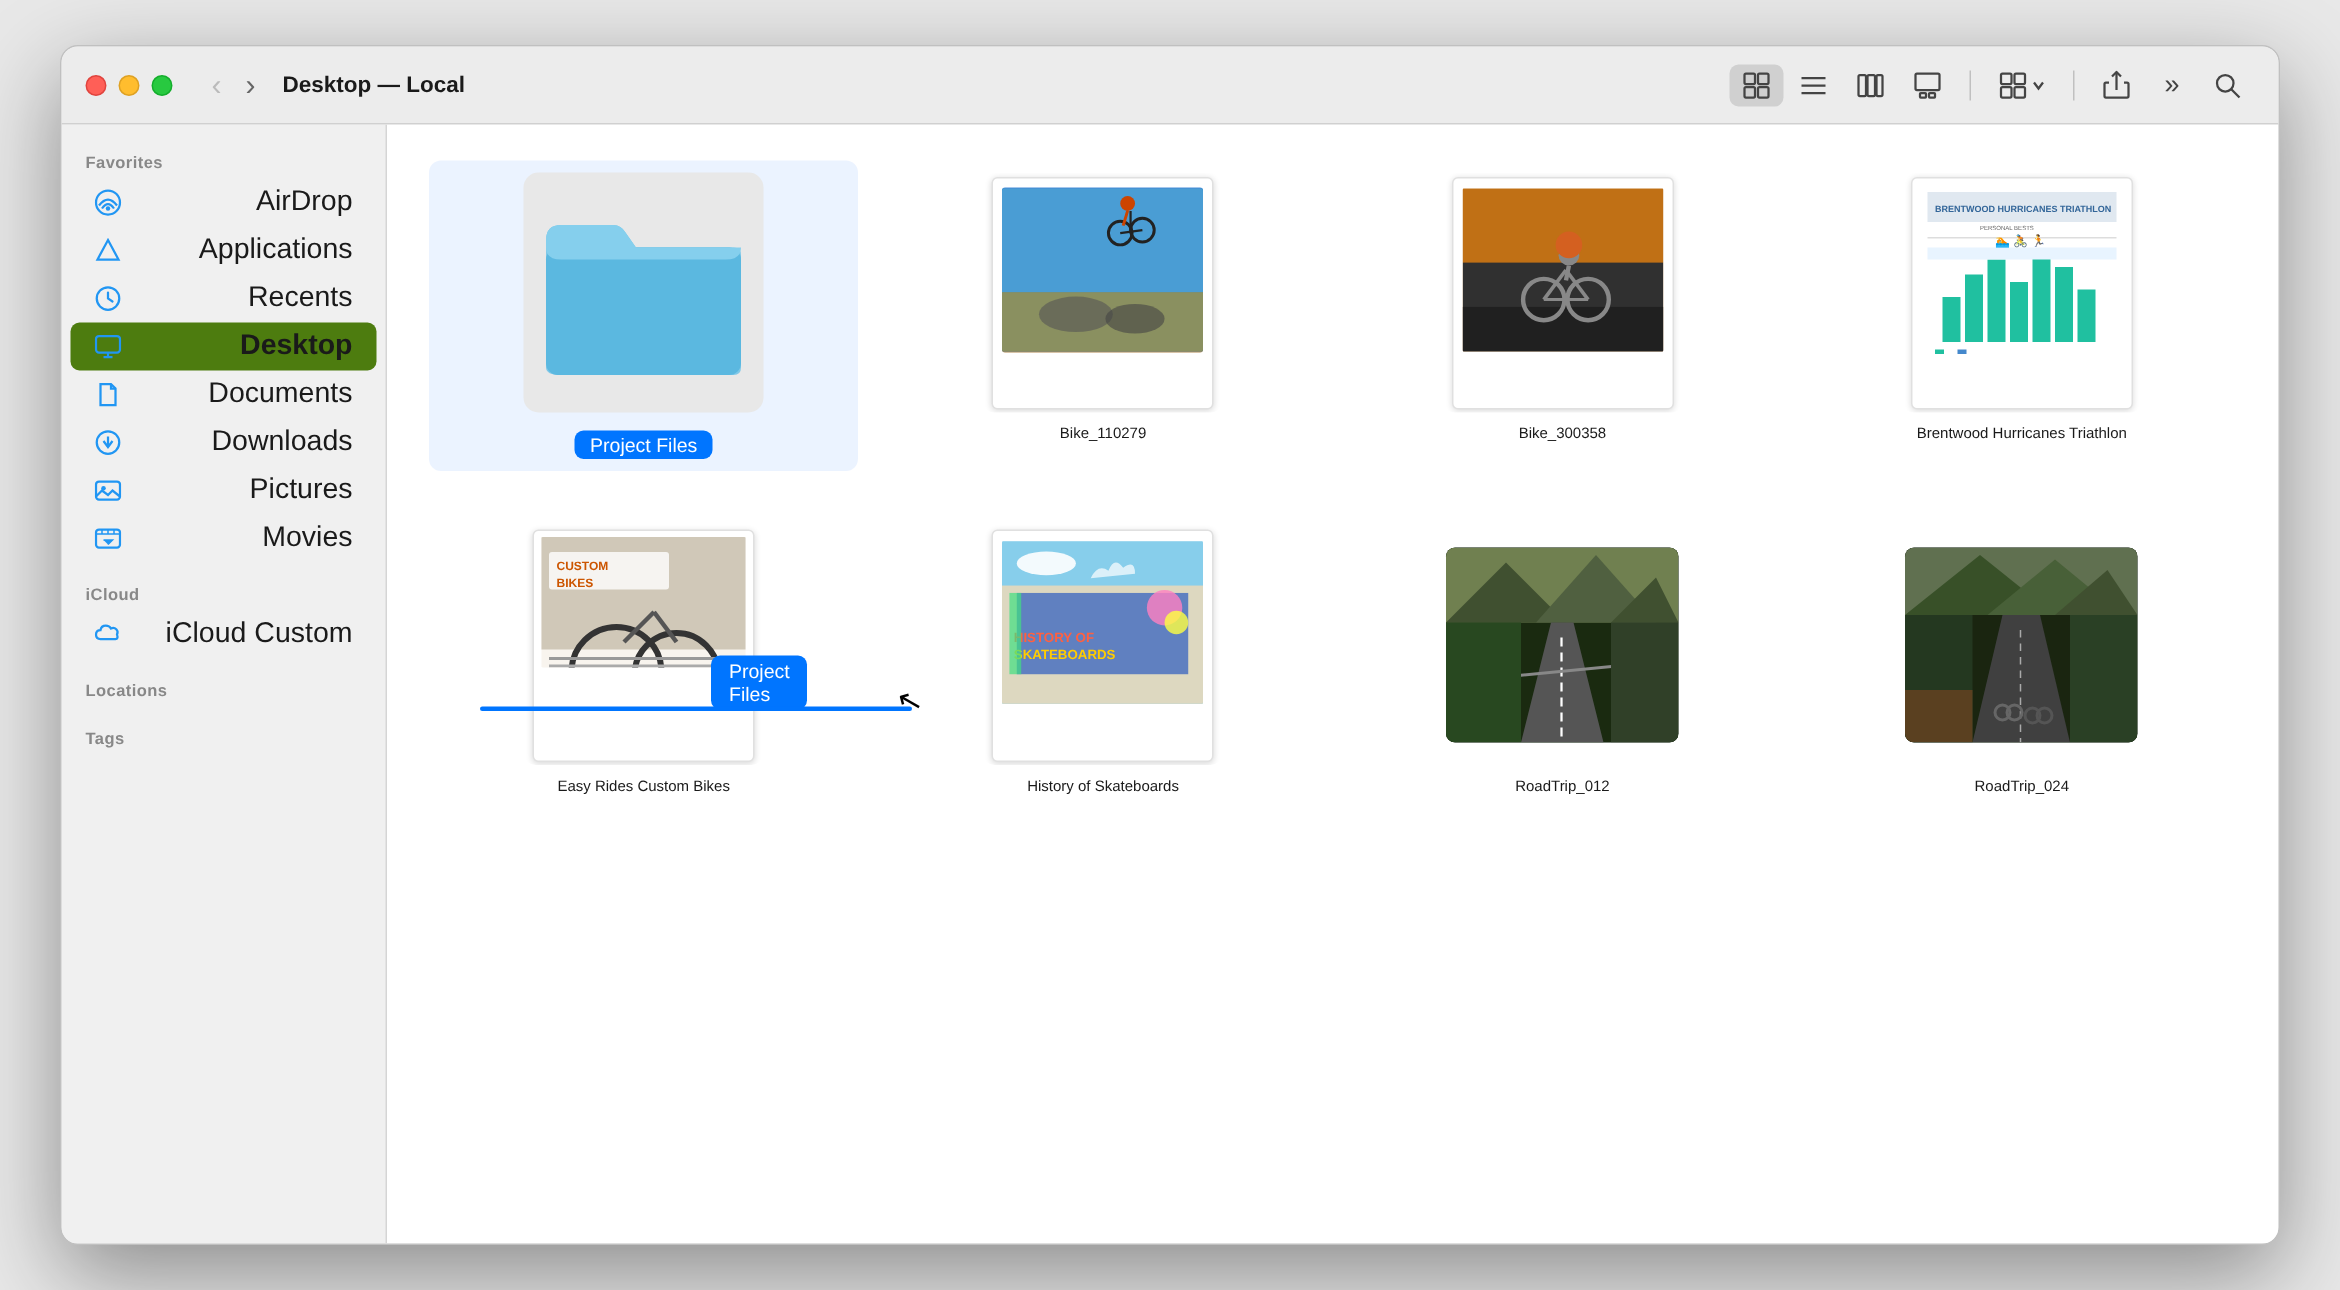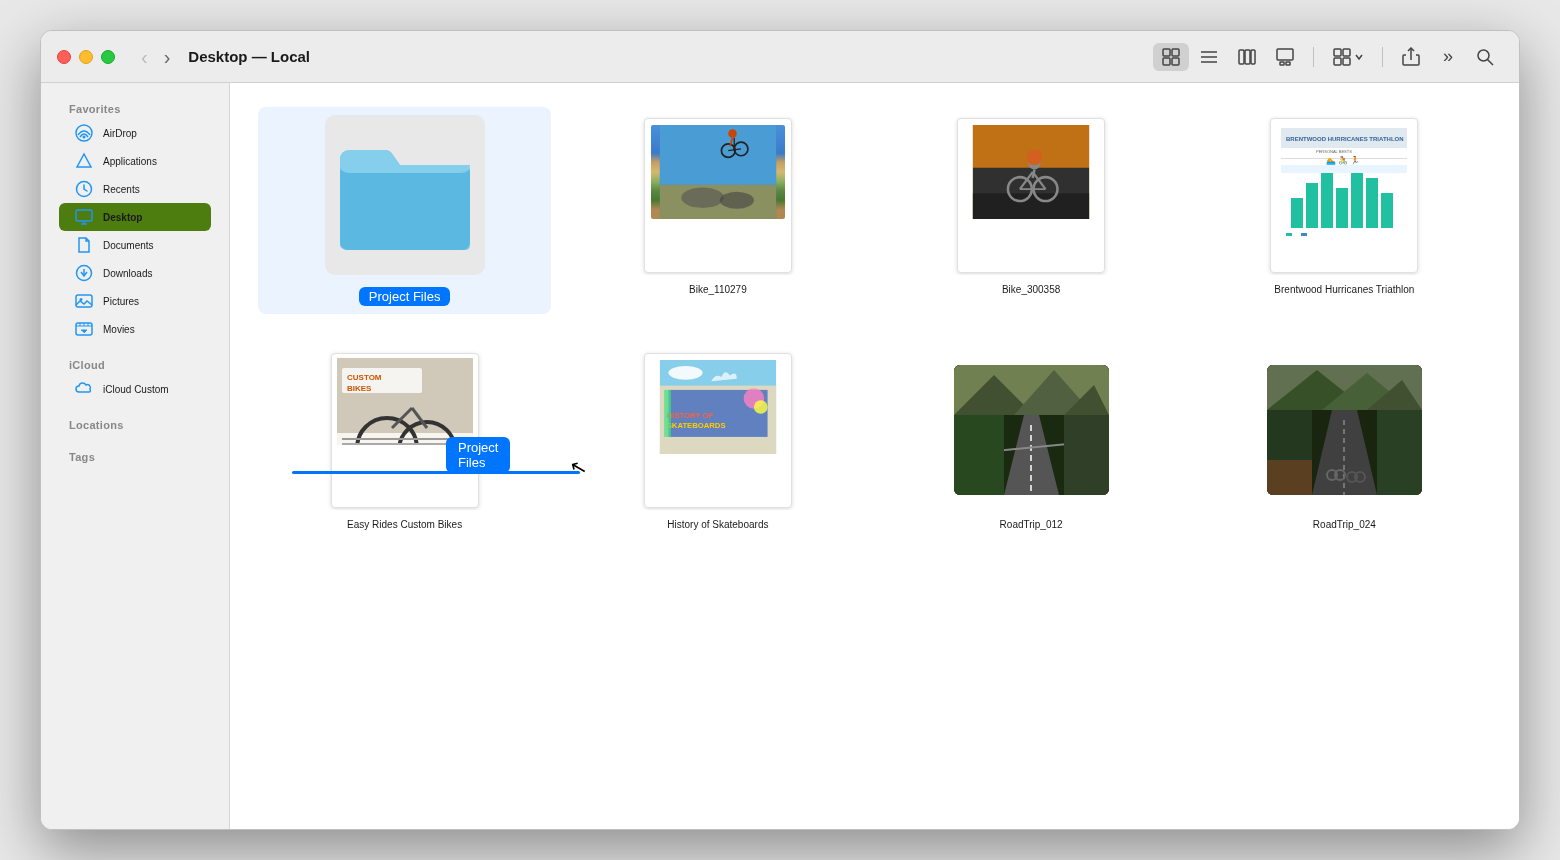--- a/index.html
+++ b/index.html
@@ -101,45 +101,45 @@
       height: 20px;
       background: #c0c0c0;
       margin: 0 4px;
     }
     .content-area {
       display: flex;
       flex: 1;
       overflow: hidden;
     }
     .sidebar {
-      width: 189px;
+      width: 217px;
       background: #f0f0f0;
       border-right: 1px solid #d5d5d5;
-      padding: 12px 12px;
+      padding: 12px 0;
       flex-shrink: 0;
       overflow-y: auto;
     }
     .sidebar-section-label {
       font-size: 11px;
       font-weight: 600;
       color: #888;
       padding: 8px 16px 4px;
       text-transform: none;
       letter-spacing: 0.3px;
     }
     .sidebar-item {
       display: flex;
       align-items: center;
-      gap: 10px;
       padding: 5px 16px;
       cursor: pointer;
       border-radius: 6px;
       margin: 0 6px;
-      font-size: 10px;
+      font-size: 19px;
       color: #1a1a1a;
+      justify-content: space-between;
     }
     .sidebar-item.active {
       background: #4d7c0f;
       font-weight: 600;
     }
     .sidebar-icon {
       width: 18px;
       height: 18px;
       flex-shrink: 0;
       display: flex;
@@ -213,21 +213,21 @@
       box-shadow: 0 1px 4px rgba(0,0,0,0.15);
       width: 148px;
       height: 155px;
       display: flex;
       align-items: flex-start;
       justify-content: center;
       overflow: hidden;
     }
     .photo-thumb-inner {
       width: 100%;
-      height: 94px;
+      height: 110px;
       overflow: hidden;
       border-radius: 2px;
     }
     .drag-tooltip {
       position: absolute;
       background: #0075ff;
       color: white;
       font-size: 13px;
       padding: 3px 12px;
       border-radius: 6px;

